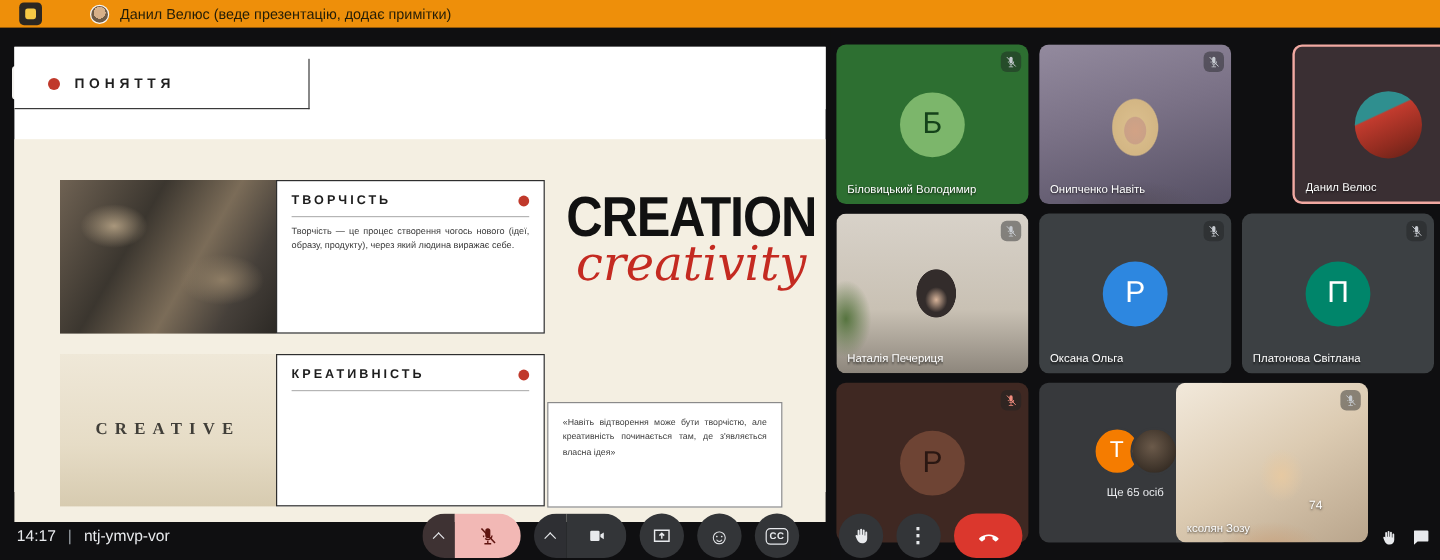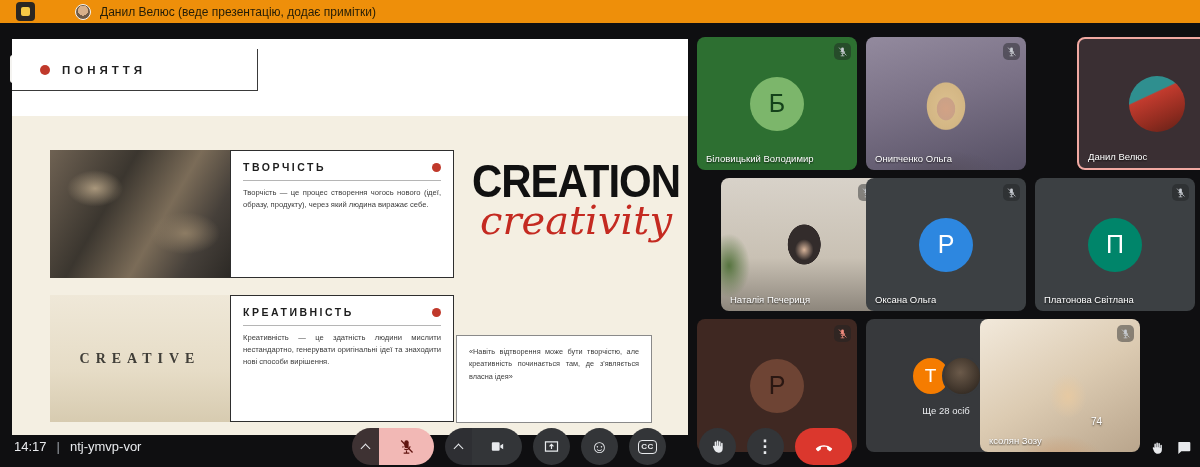--- a/index.html
+++ b/index.html
@@ -97,21 +97,21 @@
   #t1 .init { background:#7CB66B; color:#14421a; font-weight:500; }
   #t2 { left:866px; top:37px; }
   .p-oksana { background:
       radial-gradient(ellipse 16px 20px at 50% 54%, #d2a285 0%, #caa187 55%, rgba(0,0,0,0) 60%),
       radial-gradient(ellipse 34px 42px at 50% 52%, #dcc08f 0%, #d3b684 55%, rgba(0,0,0,0) 58%),
       radial-gradient(ellipse 80px 34px at 50% 104%, #57505e 0%, rgba(0,0,0,0) 72%),
       linear-gradient(165deg, #938a9e 0%, #7a7186 45%, #565064 100%); }
   #t3 { left:1035px; top:37px; background:#3A2F33; border:2.5px solid #F1A9A2;margin-left:42px; }
   .danil-avatar { width:56px; height:56px; border-radius:50%;
     background:linear-gradient(155deg, #2f8f8f 0%, #2f8f8f 34%, #c23b2e 36%, #8f2b1f 72%, #5f2017 100%); }
-  #t4 { left:697px; top:178px;margin-left:24px; }
+  #t4 { left:697px; top:178px; }
   .p-natalia { background:
       radial-gradient(ellipse 15px 17px at 52% 54%, #d8b49a 0%, rgba(0,0,0,0) 62%),
       radial-gradient(ellipse 28px 34px at 52% 50%, #332c2b 0%, #332c2b 58%, rgba(0,0,0,0) 60%),
       radial-gradient(ellipse 30px 46px at 5% 66%, #56743f 0%, rgba(0,0,0,0) 70%),
       linear-gradient(#d8d2c9 0%, #c9c1b4 60%, #8d867c 100%); }
   #t5 { left:866px; top:178px; }
   #t5 .init { background:#2D87E0; }
   #t6 { left:1035px; top:178px; }
   #t6 .init { background:#00856A; }
   #t7 { left:697px; top:319px; background:#3F2822; }
@@ -223,21 +223,20 @@
 
         <div class="photo photo-creative">
           <span>CREATIVE</span>
         </div>
         <div class="card card2">
           <div class="card-title-row">
             <span class="card-title">КРЕАТИВНІСТЬ</span>
             <span class="card-dot"></span>
           </div>
           <div class="card-div"></div>
-          <div class="card-body">Креативність — це здатність людини мислити нестандартно, генерувати оригінальні ідеї та знаходити нові способи вирішення.</div>
         </div>
 
         <div class="creation">CREATION</div>
         <div class="creativity">creativity</div>
         <div class="quote">«Навіть відтворення може бути творчістю, але креативність починається там, де з'являється власна ідея»</div>
 
       </div>
     </div>
   </div>
 
@@ -249,21 +248,21 @@
           <path class="f" d="M12 14.5a3 3 0 0 0 3-3V6a3 3 0 0 0-6 0v5.5a3 3 0 0 0 3 3z"></path>
           <path class="f" d="M17.8 11.5a5.8 5.8 0 0 1-9.5 4.4l1.2-1.2a4.2 4.2 0 0 0 6.7-3.2h1.6zM6.2 11.5h1.6c0 .4.1.9.2 1.3l-1.3 1.3a5.8 5.8 0 0 1-.5-2.6z"></path>
           <path class="f" d="M11.2 17.7h1.6V21h-1.6z"></path>
           <path class="f" d="M8 20.6h8v1.5H8z"></path>
           <path class="s" d="M4.5 3.5l16 17"></path>
         </svg>
       </div>
   </div>
 
   <div class="tile p-oksana" id="t2">
-    <div class="tname">Онипченко Ольга</div>
+    <div class="tname">Онипченко Навіть</div>
     <div class="mute">
         <svg viewBox="0 0 24 24" width="11" height="11">
           <path class="f" d="M12 14.5a3 3 0 0 0 3-3V6a3 3 0 0 0-6 0v5.5a3 3 0 0 0 3 3z"></path>
           <path class="f" d="M17.8 11.5a5.8 5.8 0 0 1-9.5 4.4l1.2-1.2a4.2 4.2 0 0 0 6.7-3.2h1.6zM6.2 11.5h1.6c0 .4.1.9.2 1.3l-1.3 1.3a5.8 5.8 0 0 1-.5-2.6z"></path>
           <path class="f" d="M11.2 17.7h1.6V21h-1.6z"></path>
           <path class="f" d="M8 20.6h8v1.5H8z"></path>
           <path class="s" d="M4.5 3.5l16 17"></path>
         </svg>
       </div>
   </div>
@@ -335,21 +334,21 @@
           <path class="s" d="M4.5 3.5l16 17"></path>
         </svg>
       </div>
   </div>
 
   <div class="tile" id="t8">
     <div class="ovl-row">
       <div class="ovl ovl-t">Т</div>
       <div class="ovl ovl-photo"></div>
     </div>
-    <div class="ovl-label">Ще 28 осіб</div>
+    <div class="ovl-label">Ще 65 осіб</div>
   </div>
 
   <div class="tile p-woman" id="t9">
     <div class="badge74">74</div>
     <div class="tname">ксолян Зозу</div>
     <div class="mute">
         <svg viewBox="0 0 24 24" width="11" height="11">
           <path class="f" d="M12 14.5a3 3 0 0 0 3-3V6a3 3 0 0 0-6 0v5.5a3 3 0 0 0 3 3z"></path>
           <path class="f" d="M17.8 11.5a5.8 5.8 0 0 1-9.5 4.4l1.2-1.2a4.2 4.2 0 0 0 6.7-3.2h1.6zM6.2 11.5h1.6c0 .4.1.9.2 1.3l-1.3 1.3a5.8 5.8 0 0 1-.5-2.6z"></path>
           <path class="f" d="M11.2 17.7h1.6V21h-1.6z"></path>

